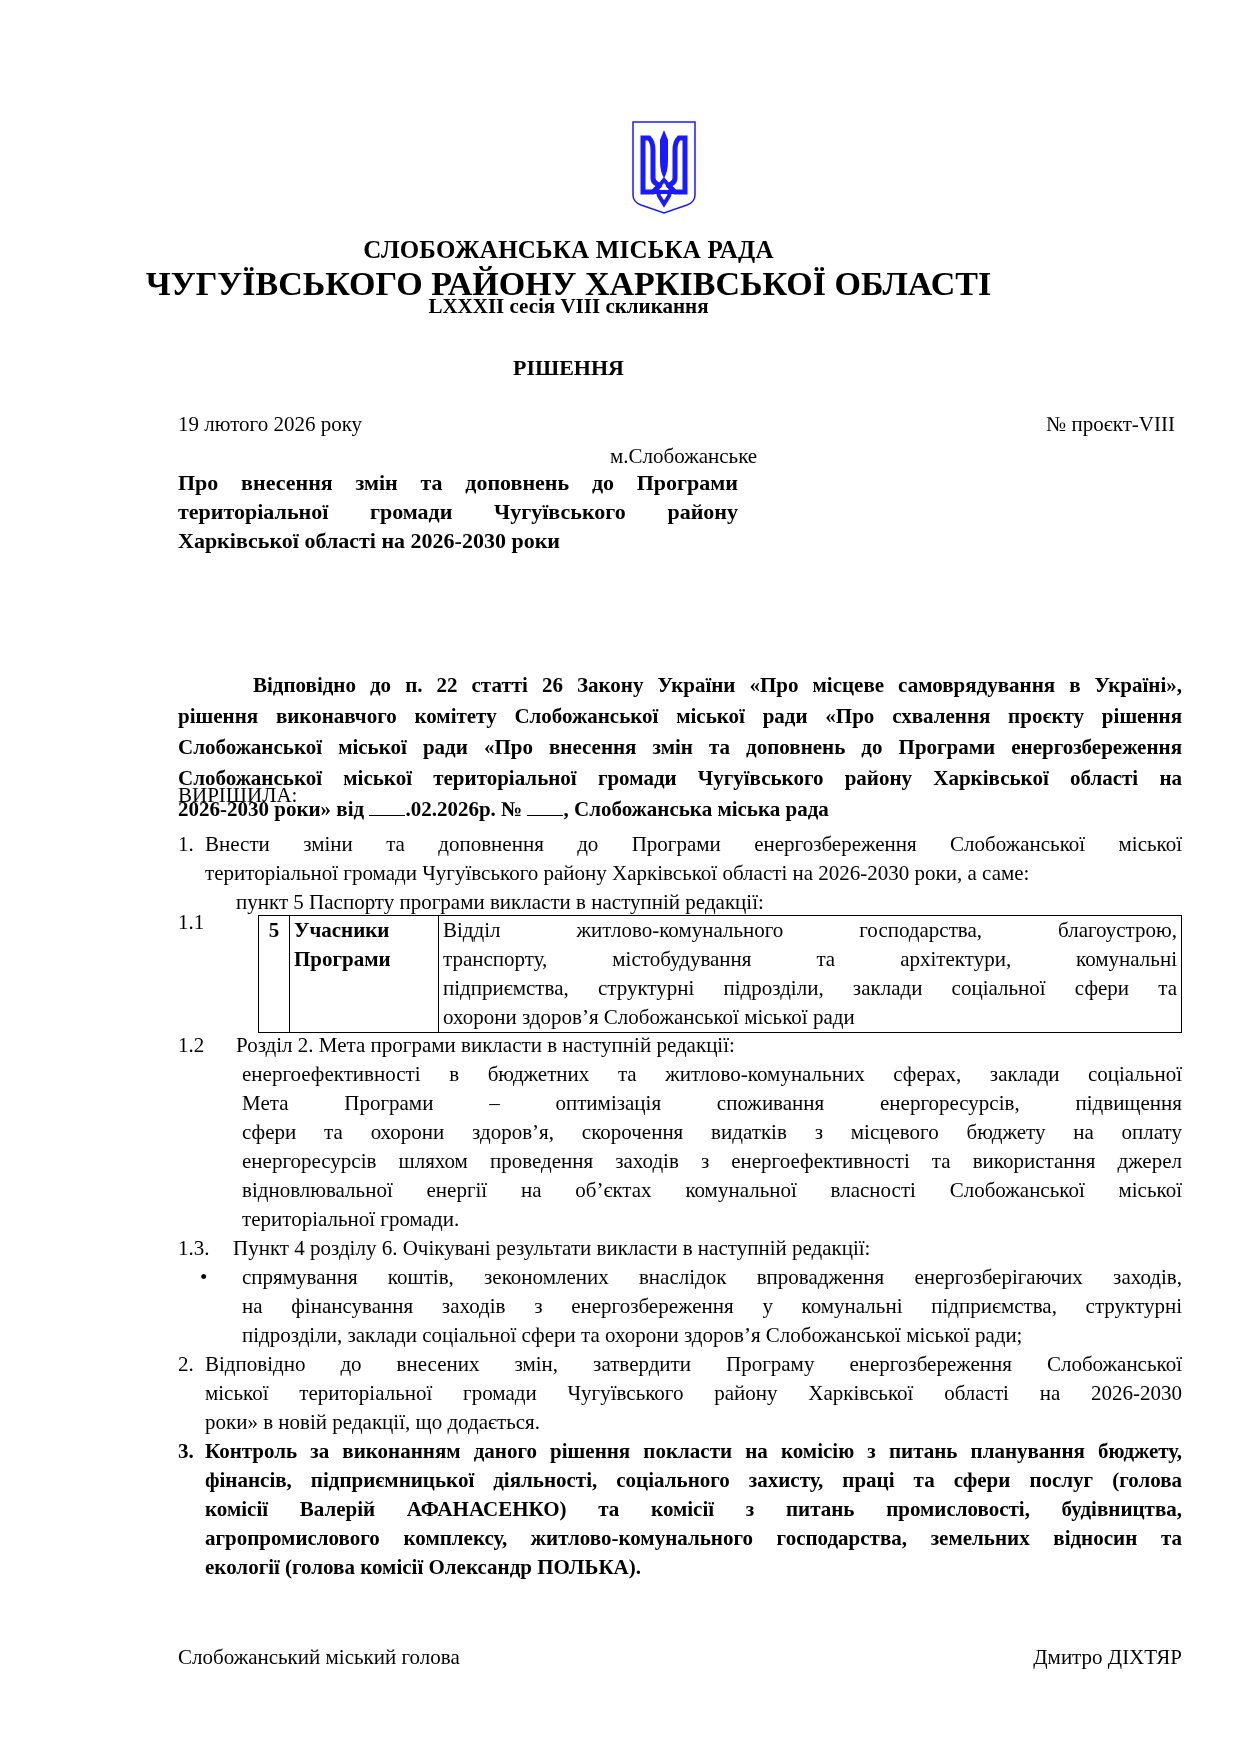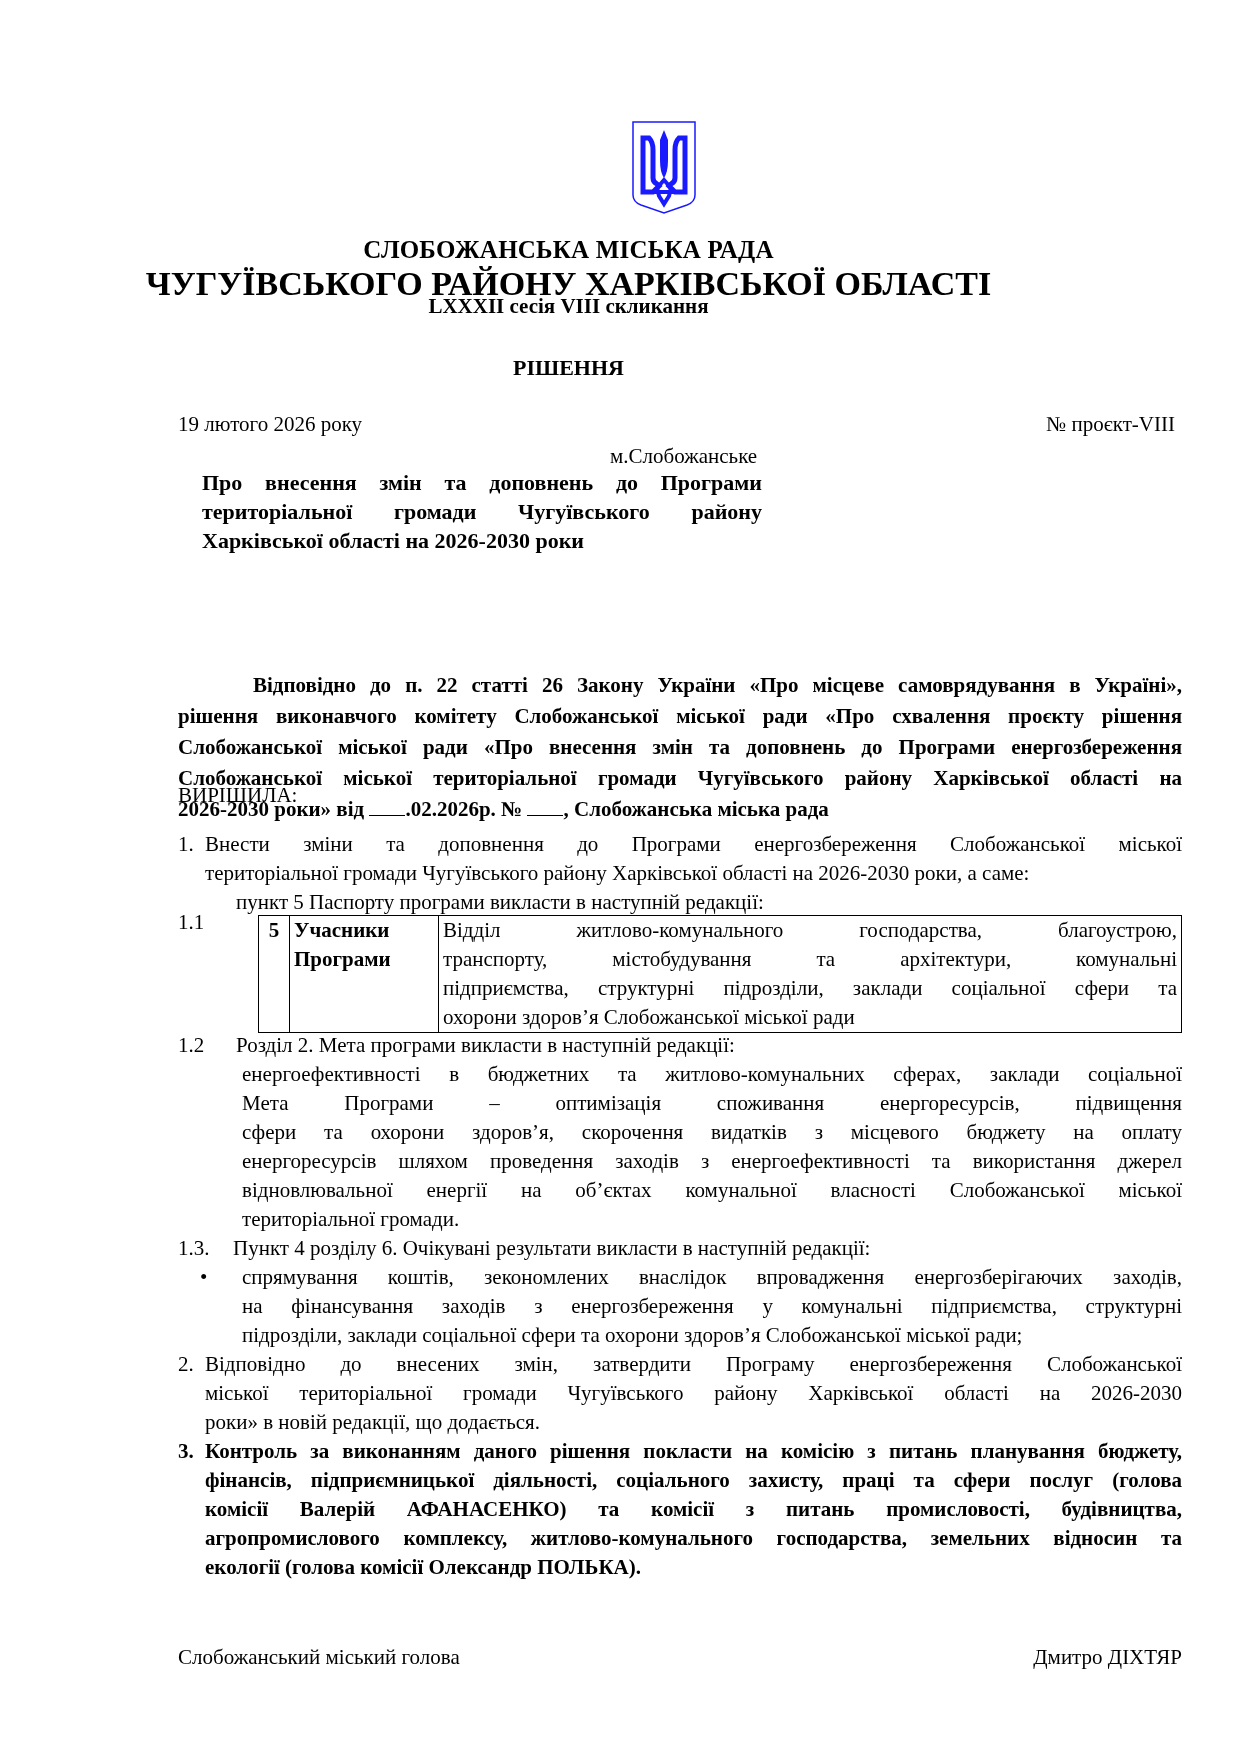--- a/index.html
+++ b/index.html
@@ -18,21 +18,21 @@
     .hdr-3 { top: 294px; font-size: 21px; }
     .hdr-title { top: 355px; font-size: 22px; }
 
     .meta-row { position: absolute; top: 412px; left: 178px; width: 1004px; font-size: 21px; height: 30px; }
     .meta-date { position: absolute; left: 0; top: 0; }
     .meta-place { position: absolute; left: 432px; top: 0; margin-top: 32px; }
     .meta-number { position: absolute; right: 7px; top: 0; }
 
     .subject {
       position: absolute; left: 178px; top: 468px; width: 560px;
-      font-size: 22px; font-weight: bold; line-height: 29px; text-align: justify; margin-left: 24px;
+      font-size: 22px; font-weight: bold; line-height: 29px; text-align: justify;
     }
     .subject .line { display: block; text-align: justify; text-align-last: justify; white-space: nowrap; }
     .subject .line.last { text-align-last: left; }
 
     .preamble {
       position: absolute; left: 178px; top: 670px; width: 1004px;
       font-size: 21px; font-weight: bold; line-height: 31px;
     }
     .jl { display: block; text-align: justify; text-align-last: justify; white-space: nowrap; }
     .jl.last { text-align-last: left; }

